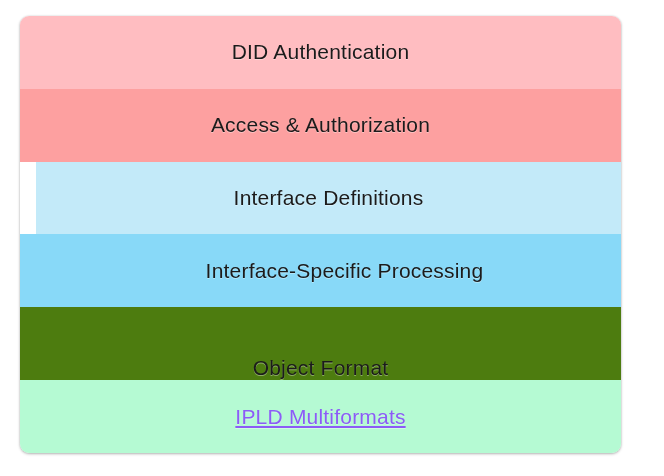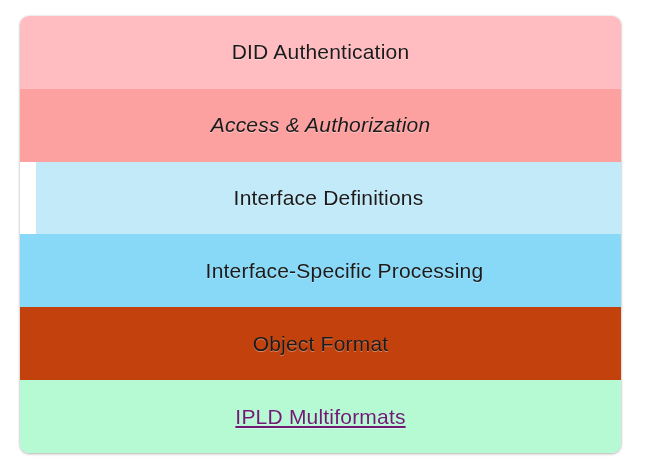--- a/index.html
+++ b/index.html
@@ -49,35 +49,35 @@
 </head>
 <body>
 
 <div class="canvas">
   <div class="stack">
 
     <div class="layer" style="background-color: rgb(255, 189, 193);">
       <span>DID Authentication</span>
     </div>
 
-    <div class="layer" style="background-color: rgb(253, 160, 160); font-style: italic;">
+    <div class="layer" style="background-color: rgb(253, 160, 160);">
       <span>Access &amp; Authorization</span>
     </div>
 
     <div class="layer" style="background-color: rgb(195, 234, 249); margin-left: 16px;">
       <span>Interface Definitions</span>
     </div>
 
     <div class="layer" style="background-color: rgb(136, 217, 248); padding-left: 48px;">
       <span>Interface-Specific Processing</span>
     </div>
 
-    <div class="layer" style="background-color: #c2410c;">
+    <div class="layer" style="background-color: #4d7c0f; align-items: flex-end;">
       <span>Object Format</span>
     </div>
 
 
     <div class="layer" style="background-color: rgb(181, 250, 211);">
-      <a style="color: #701a75;">IPLD Multiformats</a>
+      <a style="color: #8b5cf6;">IPLD Multiformats</a>
     </div>
 
   </div>
 </div>
 
 </body></html>

